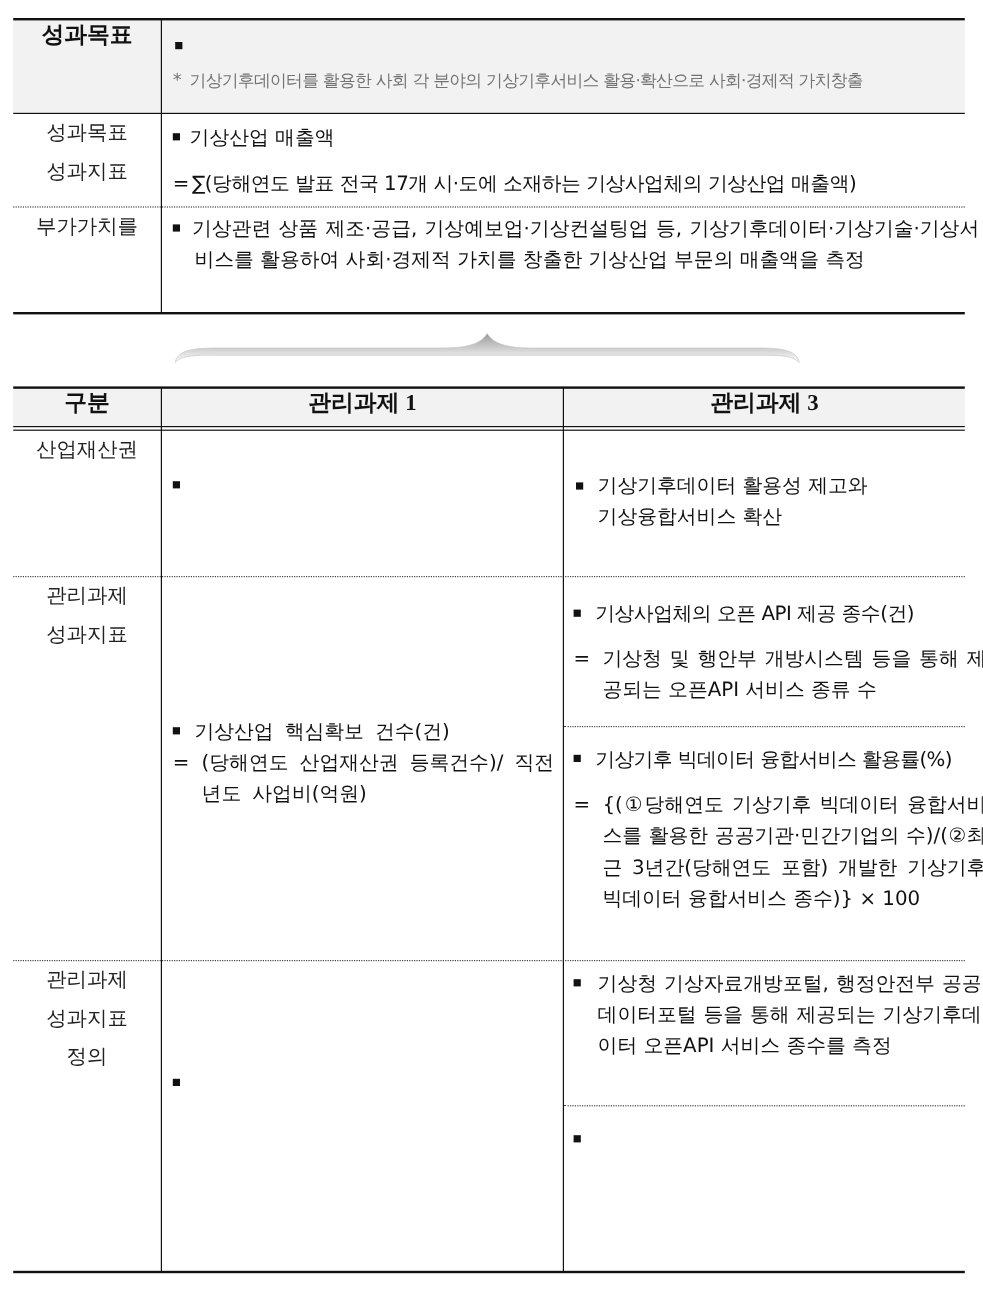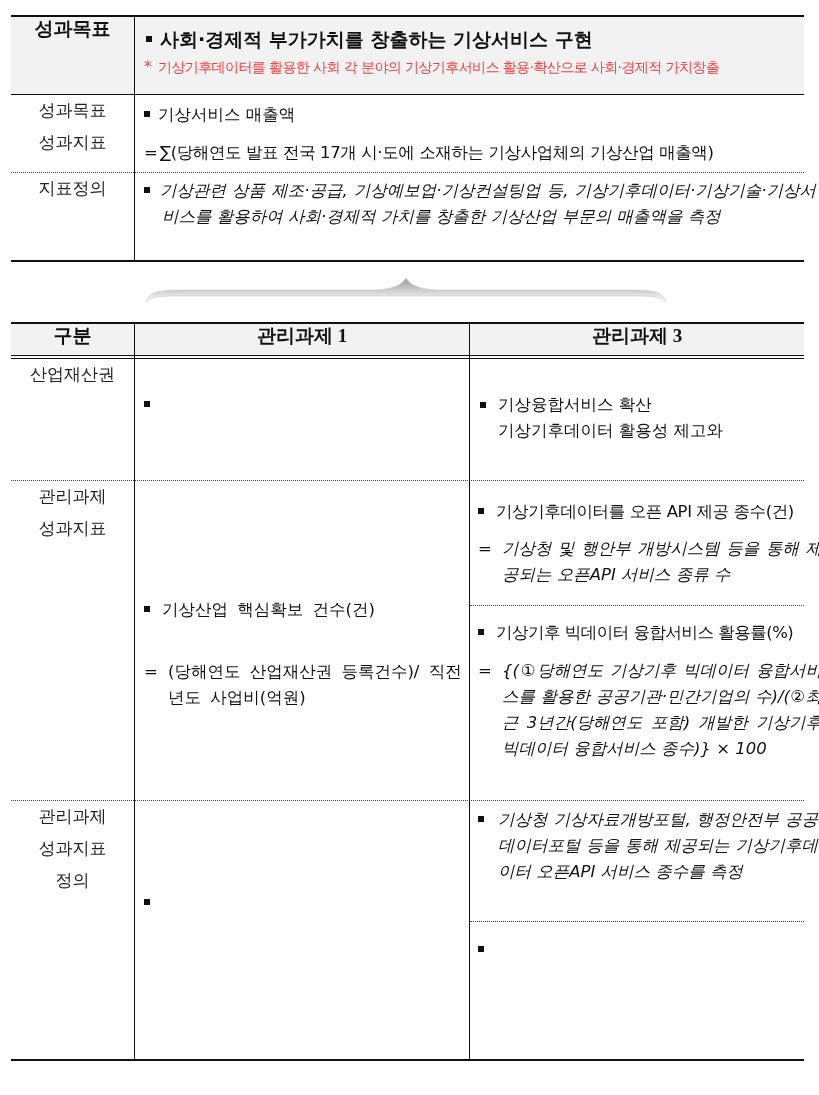--- a/index.html
+++ b/index.html
@@ -15,64 +15,64 @@
   .vline { position: absolute; width: 0; border-left: 1px solid #111; }
   .bg-gray { position: absolute; background: #f2f2f2; }
   .cell-center {
     position: absolute; display: flex; flex-direction: column;
     align-items: center; justify-content: flex-start; text-align: center; font-family: Liberation Serif, serif;
   }
   .label { font-size: 17px; line-height: 32px; color: #222; }
   .label-bold { font-size: 19px; font-weight: bold; color: #111; }
   .txt { position: absolute; font-size: 16.5px; line-height: 26px; color: #111; }
   .txt .bul { display: inline-block; width: 8px; height: 8px; background: #111; vertical-align: middle; margin-right: 10px; margin-top: -3px; }
-  .justify { text-align: justify; text-align-last: left; font-style: italic; }
+  .justify { text-align: justify; text-align-last: left; }
   .hang { padding-left: 24px; text-indent: -24px; }
   .eq { display: inline-block; width: 24px; text-indent: 0; }
   .title-main { font-size: 19px; font-weight: bold; }
-  .title-sub { font-size: 14px; color: #ef4444; }
+  .title-sub { font-size: 14px; color: #737373; }
 </style>
 </head>
 <body>
 
 <div>
 
   <div class="bg-gray" style="left:11px; top:16px; width:793px; height:78px;"></div>
 
   <div class="hline-solid" style="top:15px;"></div>
   <div class="hline-thin" style="top:94px;"></div>
   <div class="hline-dot" style="left:11px; width:793px; top:172px;"></div>
   <div class="hline-solid" style="top:260px;"></div>
   <div class="vline" style="left:134px; top:16px; height:245px;"></div>
 
   <div class="cell-center" style="left:11px; top:16px; width:123px; height:78px;">
     <span class="label-bold">성과목표</span>
   </div>
   <div class="abs" style="left:144px; top:24px; width:660px;">
     <div class="title-main" style="line-height:30px;">
-      <span class="bul" style="display:inline-block;width:6px;height:6px;background:#111;vertical-align:middle;margin:-4px 8px 0 2px;"></span><span>사회·경제적 부가가치를 창출하는 기상서비스 구현</span>
+      <span class="bul" style="display:inline-block;width:6px;height:6px;background:#111;vertical-align:middle;margin:-4px 8px 0 2px;"></span>
     </div>
     <div class="title-sub" style="line-height:26px;">
       <span style="display:inline-block; width:14px; font-size:15px;">*</span><span style="letter-spacing:-0.6px;">기상기후데이터를 활용한 사회 각 분야의 기상기후서비스 활용·확산으로 사회·경제적 가치창출</span>
     </div>
   </div>
 
   <div class="cell-center" style="left:11px; top:95px; width:123px; height:77px;">
     <span class="label">성과목표</span>
     <span class="label">성과지표</span>
   </div>
   <div class="txt" style="left:144px; top:102px; width:650px;">
-    <span class="bul" style="width:6px;height:6px;margin-right:8px;"></span><span>기상서비스 매출액</span>
+    <span class="bul" style="width:6px;height:6px;margin-right:8px;"></span><span>기상산업 매출액</span>
   </div>
   <div class="txt" style="left:144px; top:140px; width:660px; letter-spacing:-0.4px;">
     <span style="display:inline-block;width:16px;">=</span><span>∑(당해연도 발표 전국 17개 시·도에 소재하는 기상사업체의 기상산업 매출액)</span>
   </div>
 
   <div class="cell-center" style="left:11px; top:173px; width:123px; height:87px;">
-    <span class="label">지표정의</span>
+    <span class="label">부가가치를</span>
   </div>
   <div class="txt justify hang" style="left:144px; top:178px; width:654px; line-height:26px; padding-left:18px; text-indent:-18px;">
     <span class="bul" style="width:6px;height:6px;margin-right:10px;text-indent:0;"></span><span>기상관련 상품 제조·공급, 기상예보업·기상컨설팅업 등, 기상기후데이터·기상기술·기상서비스를 활용하여 사회·경제적 가치를 창출한 기상산업 부문의 매출액을 측정</span>
   </div>
 </div>
 
 <svg class="abs" style="left:140px; top:276px;" width="540" height="30" viewBox="0 0 540 30">
   <defs>
     <linearGradient id="braceGrad" x1="0" y1="0" x2="0" y2="1">
       <stop offset="0" stop-color="#9a9a9a"></stop>
@@ -108,37 +108,37 @@
   </div>
 
   <div class="cell-center" style="left:11px; top:359px; width:123px; height:121px;">
     <span class="label">산업재산권</span>
   </div>
   <div class="txt justify" style="left:144px; top:392px; width:318px; padding-left:20px; text-indent:-20px;">
     <span class="bul" style="width:6px;height:6px;margin-right:14px;text-indent:0;"></span>
   </div>
   <div class="txt" style="left:478px; top:392px; width:320px; padding-left:20px;">
     <span class="bul" style="position:absolute;left:2px;top:10px;width:6px;height:6px;margin:0;"></span>
+    <div>기상기후데이터 활용성 제고와</div>
     <div>기상융합서비스 확산</div>
-    <div>기상기후데이터 활용성 제고와</div>
   </div>
 
   <div class="cell-center" style="left:11px; top:481px; width:123px; height:319px;">
     <span class="label">관리과제</span>
     <span class="label">성과지표</span>
   </div>
   <div class="txt" style="left:144px; top:597px; width:318px;">
     <span class="bul" style="width:6px;height:6px;margin-right:12px;"></span><span style="word-spacing:4px;">기상산업 핵심확보 건수(건)</span>
   </div>
-  <div class="txt" style="left:144px; top:659px; width:300px; padding-left:24px; text-indent:-24px;">
+  <div class="txt" style="left:144px; top:623px; width:300px; padding-left:24px; text-indent:-24px;">
     <span class="eq">=</span><span style="word-spacing:4px;">(당해연도 산업재산권 등록건수)/ 직전년도 사업비(억원)</span>
   </div>
 
   <div class="txt" style="left:478px; top:499px; width:320px; letter-spacing:-0.4px;">
-    <span class="bul" style="width:6px;height:6px;margin-right:12px;"></span><span>기상기후데이터를 오픈 API 제공 종수(건)</span>
+    <span class="bul" style="width:6px;height:6px;margin-right:12px;"></span><span>기상사업체의 오픈 API 제공 종수(건)</span>
   </div>
   <div class="txt justify" style="left:478px; top:536px; width:320px; padding-left:24px; text-indent:-24px;">
     <span class="eq">=</span><span>기상청 및 행안부 개방시스템 등을 통해 제공되는 오픈API 서비스 종류 수</span>
   </div>
 
   <div class="txt" style="left:478px; top:620px; width:320px; letter-spacing:-0.5px;">
     <span class="bul" style="width:6px;height:6px;margin-right:12px;"></span><span>기상기후 빅데이터 융합서비스 활용률(%)</span>
   </div>
   <div class="txt justify" style="left:478px; top:658px; width:320px; padding-left:24px; text-indent:-24px;">
     <span class="eq">=</span><span>{(①당해연도 기상기후 빅데이터 융합서비스를 활용한 공공기관·민간기업의 수)/(②최근 3년간(당해연도 포함) 개발한 기상기후 빅데이터 융합서비스 종수)} × 100</span>

